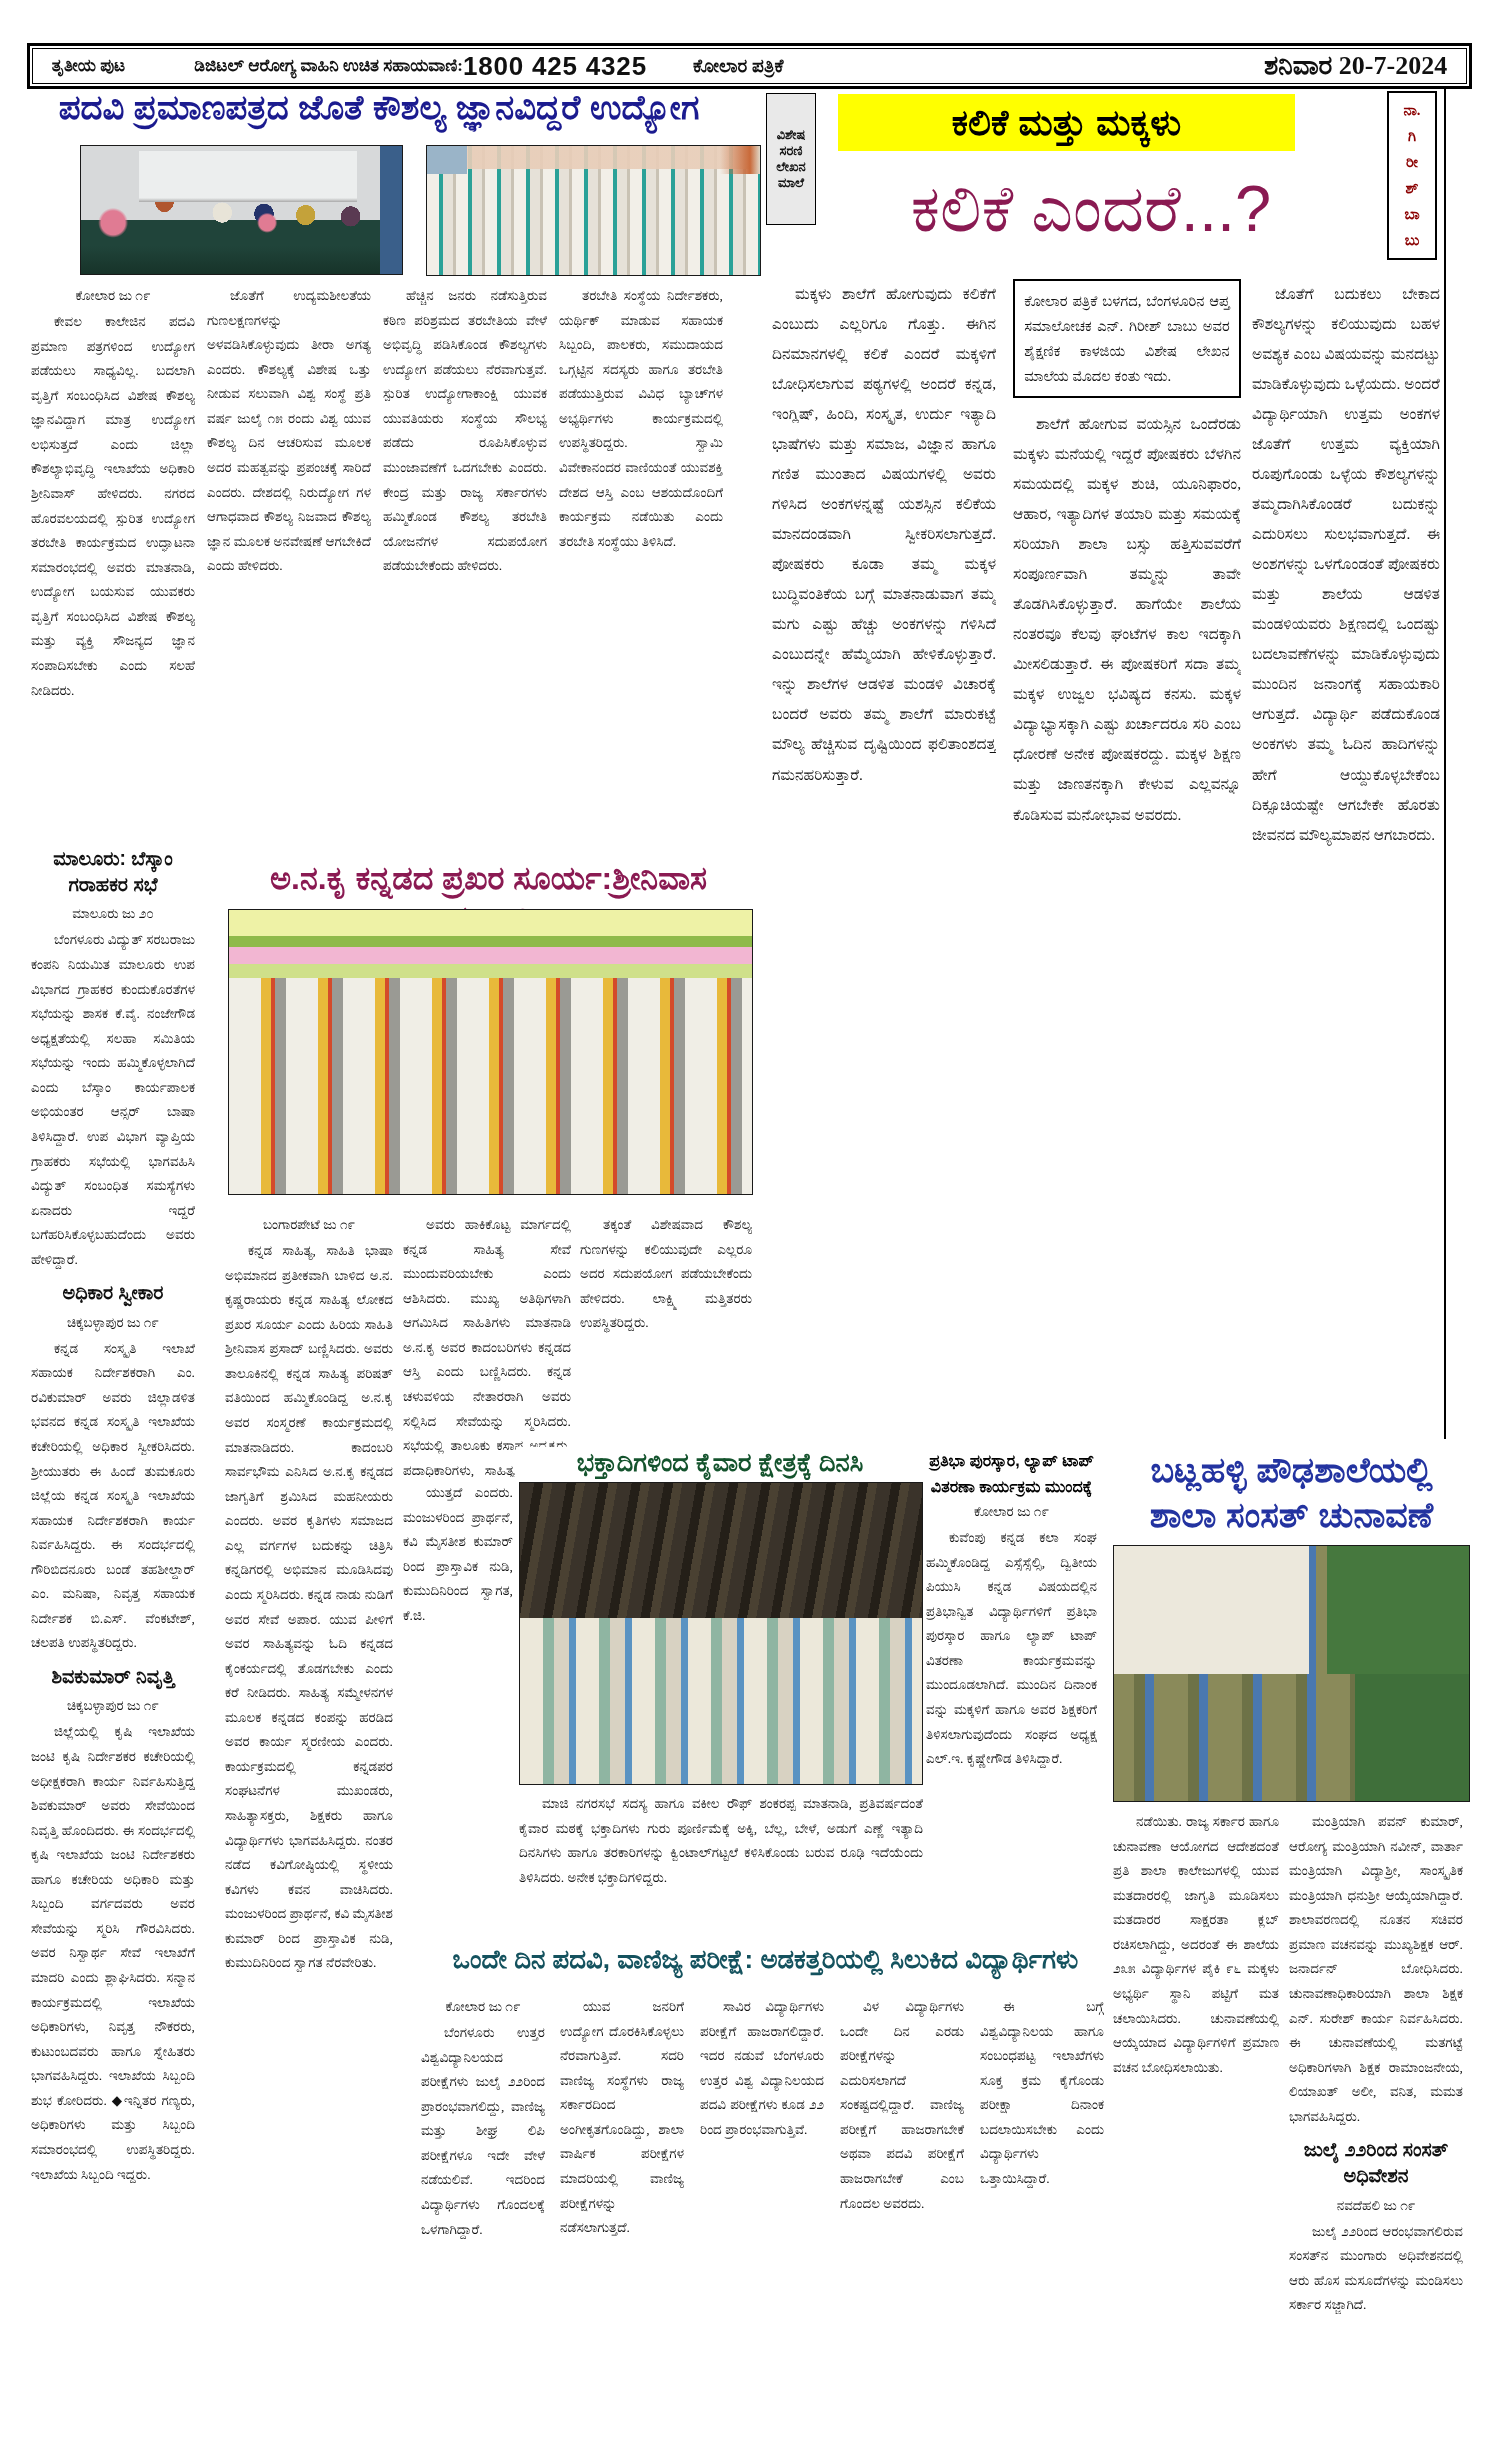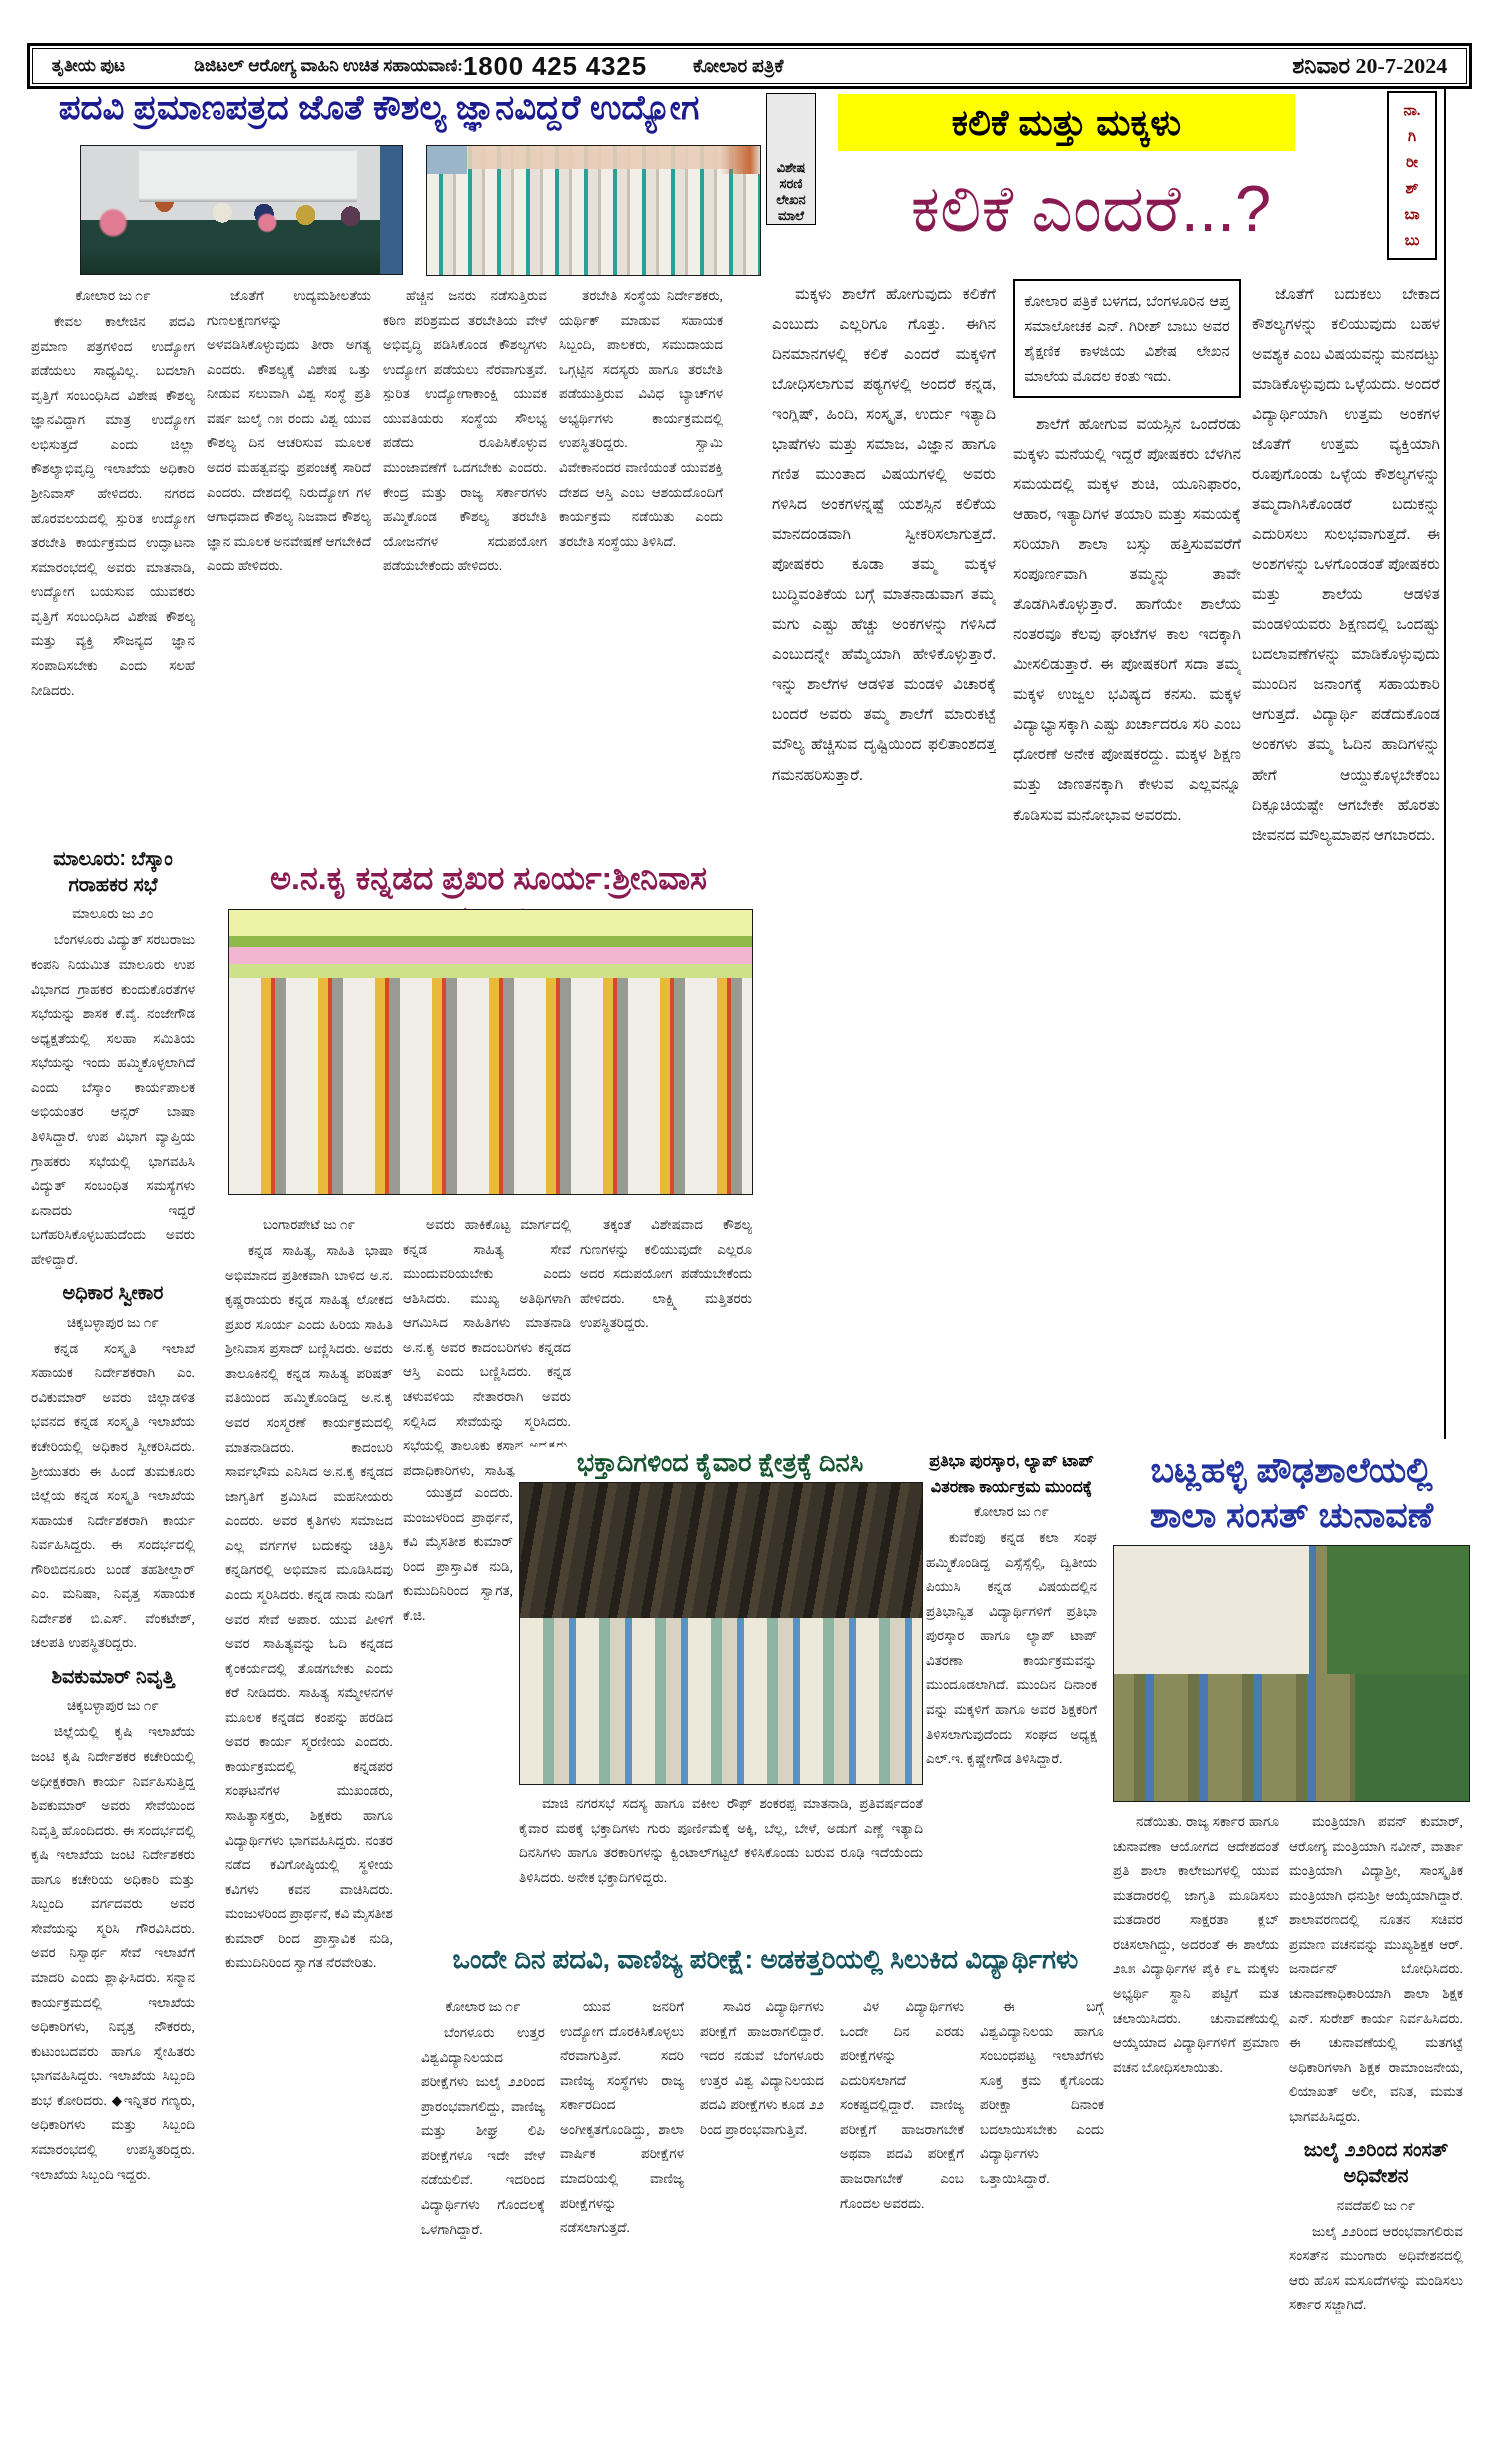--- a/index.html
+++ b/index.html
@@ -9,32 +9,32 @@
     overflow:hidden;
   }
   .abs{position:absolute;}
   
   .masthead{left:27px;top:43px;width:1439px;height:40px;border:3.9px solid #000;background:#fff;}
   .masthead-inner{position:absolute;inset:2.3px;border:1.5px solid #000;display:flex;align-items:center;padding:0 18.5px;}
   .m-edition{font-weight:bold;font-size:17px;white-space:nowrap;}
   .m-helpline{font-weight:bold;font-size:17px;white-space:nowrap;margin-left:69px;}
   .m-number{font-weight:bold;font-size:26px;font-family:"Liberation Sans",sans-serif;white-space:nowrap;letter-spacing:0.8px;}
   .m-paper{font-weight:bold;font-size:18.5px;white-space:nowrap;margin-left:46px;}
-  .m-date{font-weight:bold;font-size:22px;white-space:nowrap;margin-left:auto;}
+  .m-date{font-weight:bold;font-size:26px;white-space:nowrap;margin-left:auto;}
   
   .hl{font-weight:bold;text-align:center;font-family:"Liberation Sans","DejaVu Sans",sans-serif;}
   .hl-skill{left:31px;top:86px;width:696px;font-size:34px;line-height:43px;color:#1b1b8f;}
   .hl-anakru{left:225px;top:858px;width:527px;font-size:32px;line-height:40px;color:#8a1a52;}
   .hl-kaivara{left:516px;top:1447px;width:408px;font-size:25.5px;line-height:31px;color:#14532d;background:#fff;}
   .hl-exam{left:421px;top:1941px;width:689px;font-size:26px;line-height:36px;color:#14525e;background:#fff;}
   .hl-batla{left:1113px;top:1447px;width:357px;font-size:35px;line-height:45px;color:#2333a0;}
   .hl-pratibha{left:926px;top:1448px;width:171px;font-size:16px;line-height:26px;color:#000;}
   
   .series-box{left:766px;top:93px;width:48px;height:130px;background:#e9e9e9;border:1.5px solid #000;
-    display:flex;flex-direction:column;justify-content:flex-end;align-items:center;
+    display:flex;flex-direction:column;justify-content:center;align-items:center;
     font-size:13px;font-weight:bold;}
   .kicker{left:838px;top:94px;width:457px;height:57px;background:#ffff00;color:#000;
     display:flex;align-items:center;justify-content:center;font-size:36px;font-weight:bold;
     font-family:"Liberation Sans",sans-serif;}
   .hl-learning{left:838px;top:159px;width:506px;height:102px;color:#8a1a52;font-size:65px;line-height:100px;
     font-weight:normal;text-align:center;font-family:"Liberation Sans",sans-serif;}
   .author-box{left:1387px;top:91px;width:46px;height:165px;border:2.3px solid #000;background:#fff;
     display:flex;flex-direction:column;justify-content:space-evenly;align-items:center;
     color:#8b0000;font-weight:bold;font-size:14.7px;}
   .right-rule{left:1444px;top:88px;width:2.3px;height:1351px;background:#000;}

